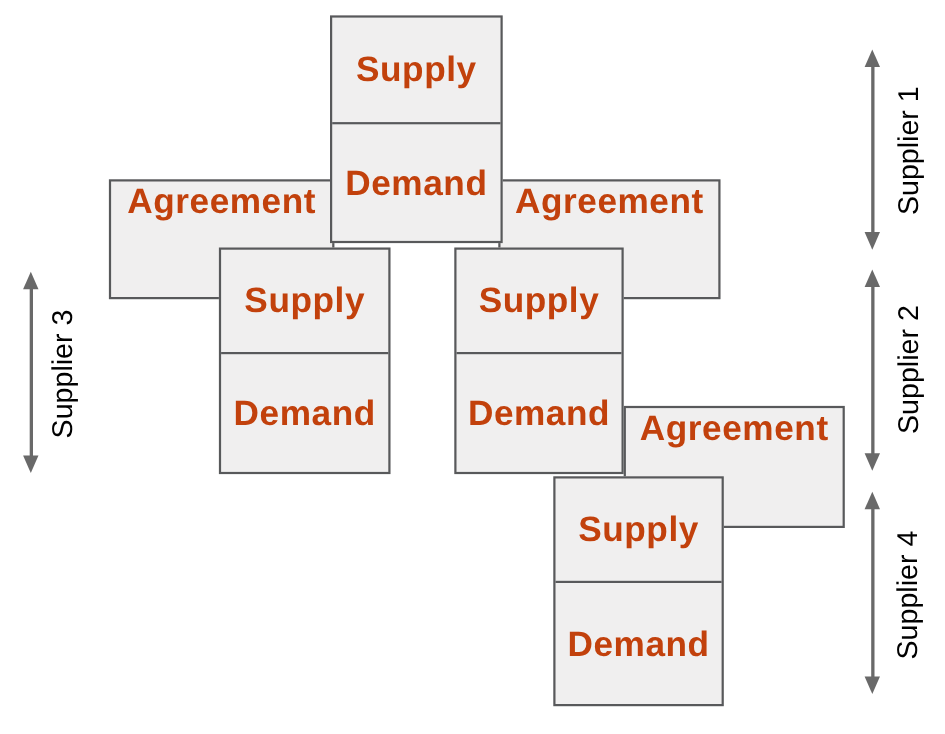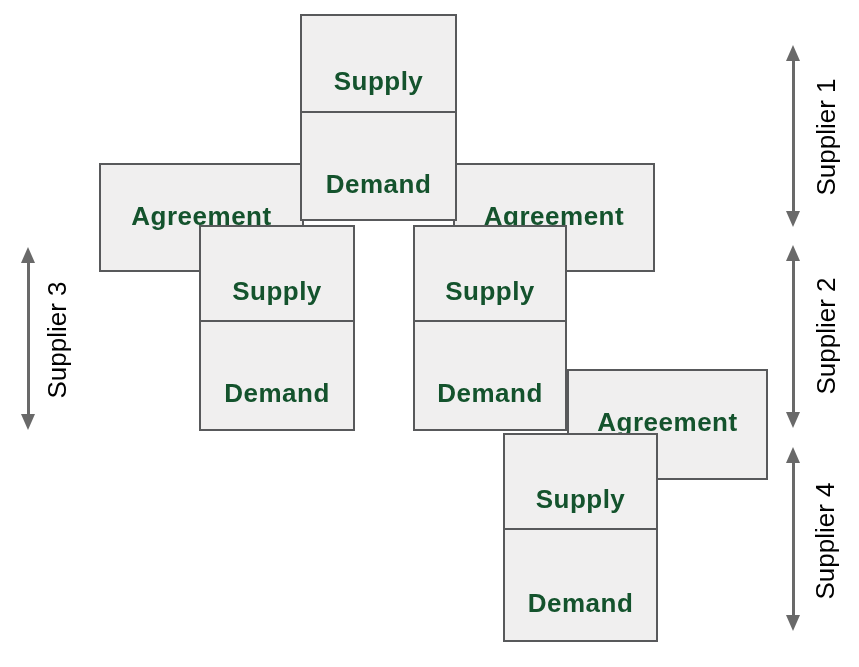--- a/index.html
+++ b/index.html
@@ -25,26 +25,25 @@
     display: flex;
     align-items: flex-start;
     justify-content: center;
   }
   .stack {
     z-index: 2;
     display: flex;
     flex-direction: column;
   }
   .box-label {
-    font-size: 26px;
+    font-size: 32px;
     font-weight: bold;
-    color: #14532d;
+    color: #c2410c;
     letter-spacing: 0.5px;
     white-space: nowrap;
-    margin-top: 36px;
   }
   .stack .cell {
     display: flex;
     align-items: center;
     justify-content: center;
   }
   .stack .cell.supply { flex: 0 0 auto; }
   .stack .cell.demand { flex: 1 1 auto; }
   .stack .divider {
     flex: 0 0 auto;

